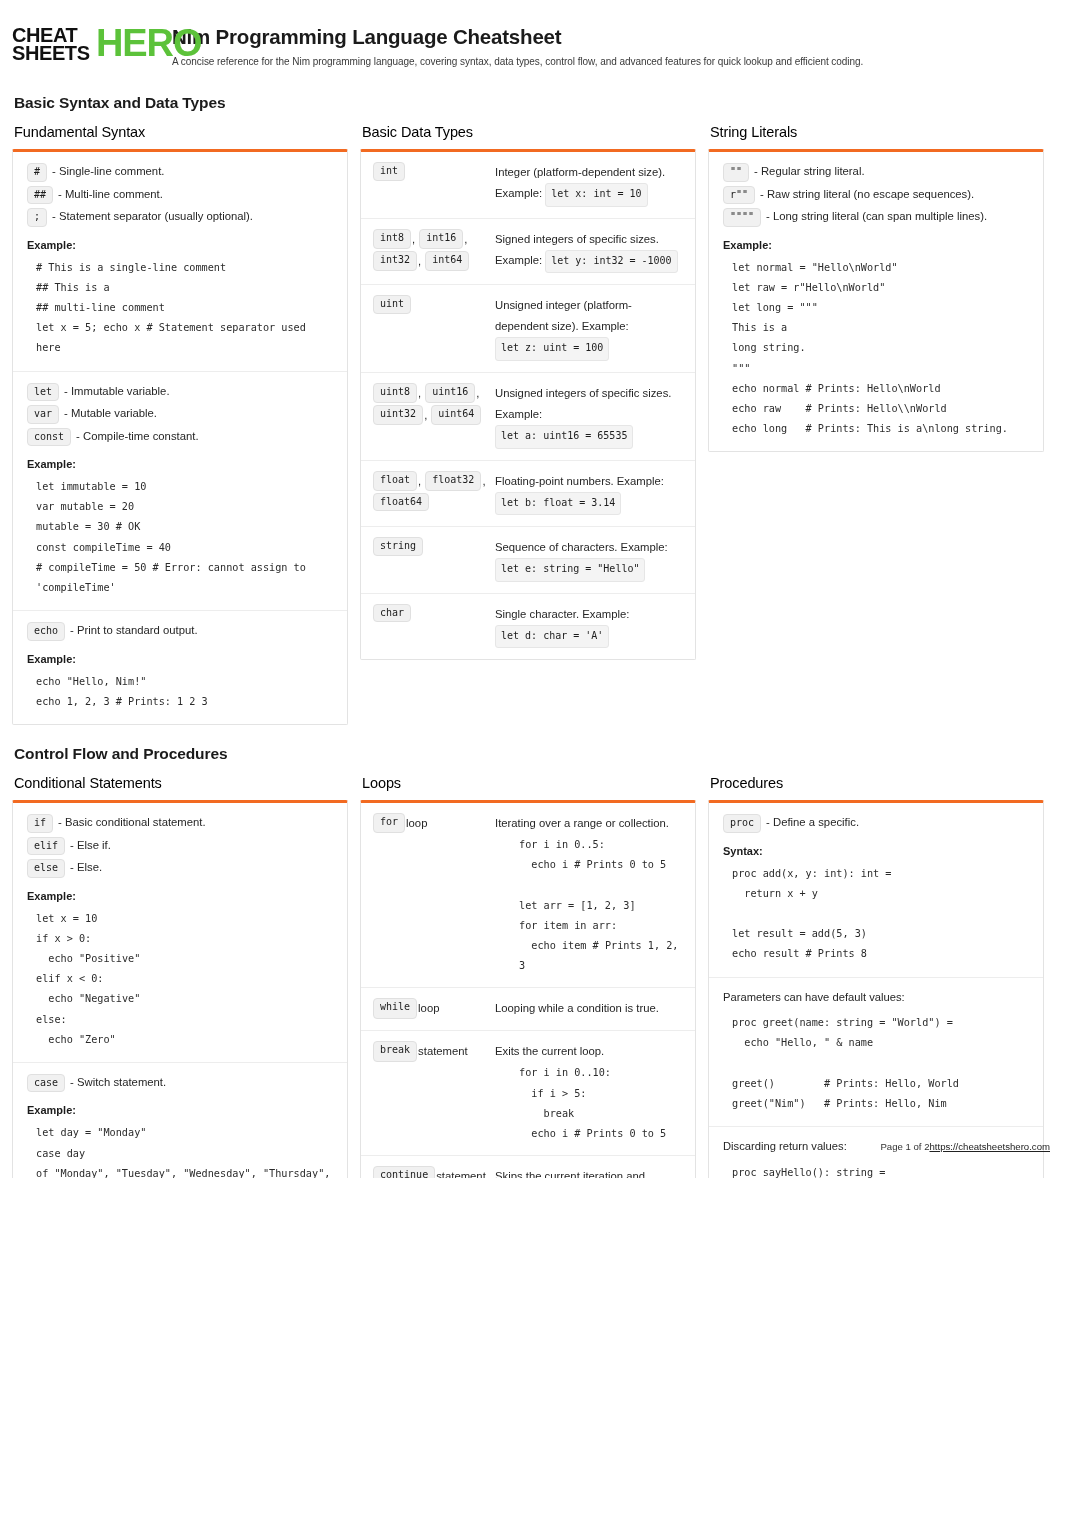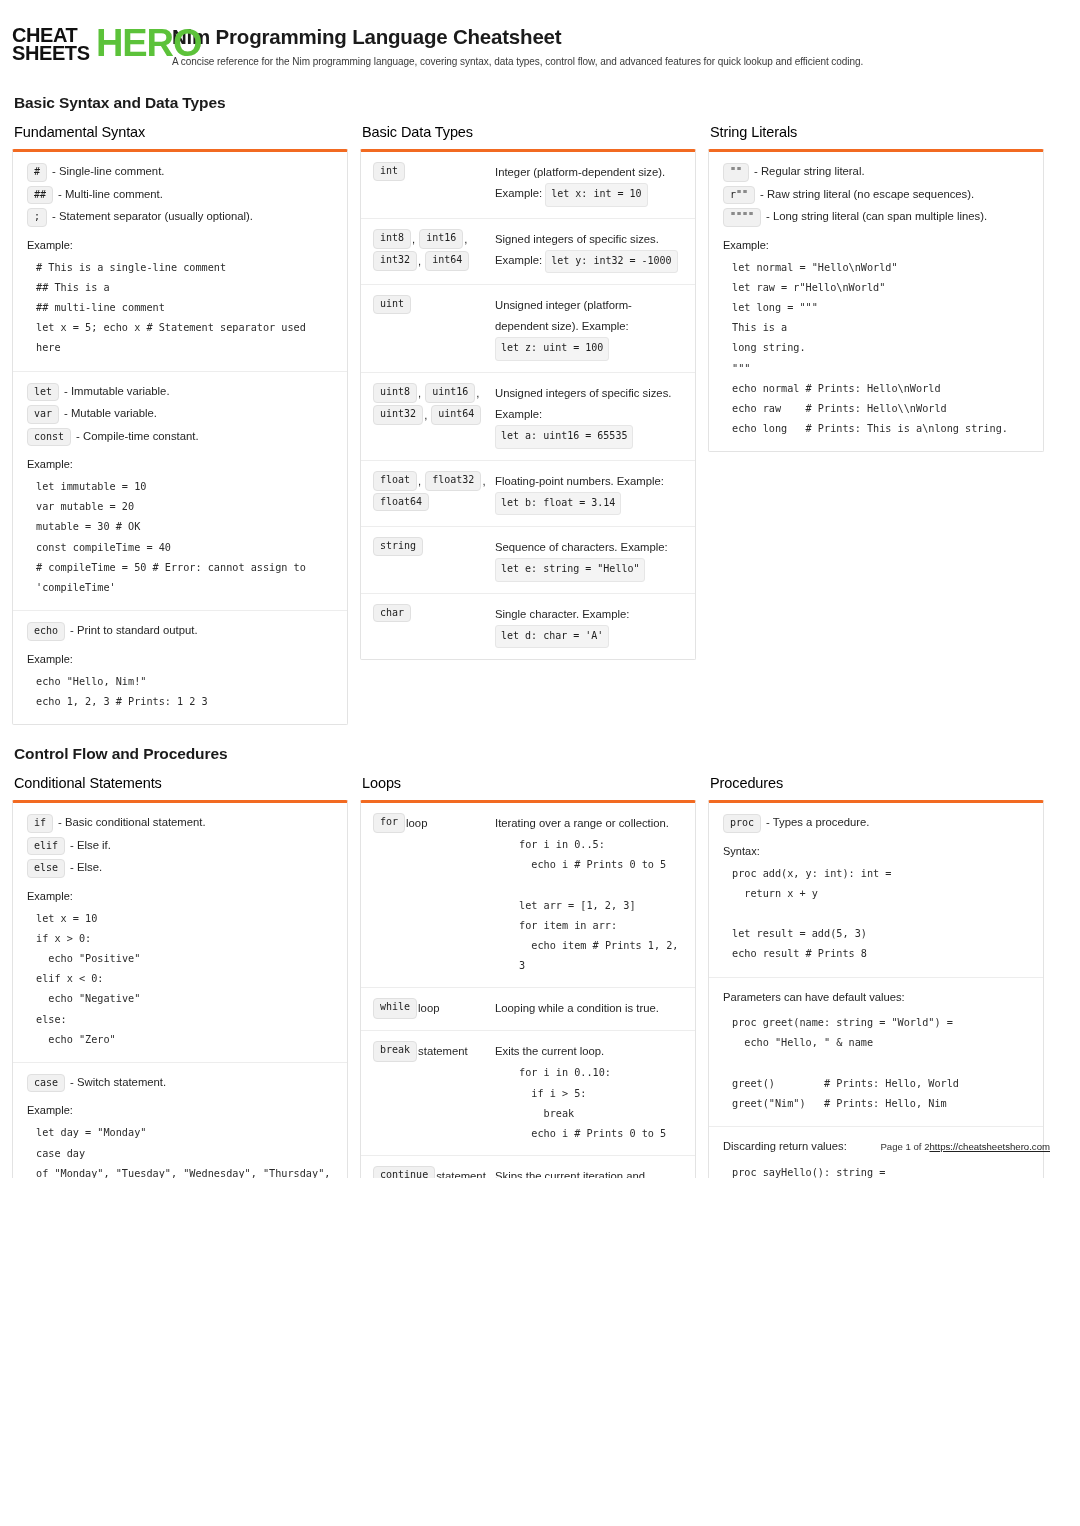--- a/index.html
+++ b/index.html
@@ -146,21 +146,21 @@
     border: 1px solid #e6e6e6;
     border-radius: 3px;
     padding: 1px 5px 2px 5px;
     color: #1d1d1d;
     white-space: pre;
     text-align: right;
   }
 
   .example-label {
     font-size: 11px;
-    font-weight: normal;
+    font-weight: bold;
     color: #1b1b1b;
     margin: 12px 0 7px 0;
   }
   pre.code {
     font-family: "DejaVu Sans Mono", monospace;
     font-size: 10.2px;
     line-height: 1.98;
     color: #2b2b2b;
     white-space: pre-wrap;
     word-break: break-word;
@@ -544,21 +544,21 @@
       </div>
     </div>
 
     <div class="col">
       <div class="col-title">Procedures</div>
       <div class="card">
 
         <div class="block">
           <div class="defline">
             <code class="kbd">proc</code>
-            <span class="dash">- Types a procedure.</span>
+            <span class="dash">- Define a specific.</span>
           </div>
           <div class="example-label">Syntax:</div>
           <pre class="code">proc add(x, y: int): int =
   return x + y
 
 let result = add(5, 3)
 echo result # Prints 8</pre>
         </div>
 
         <div class="block">

